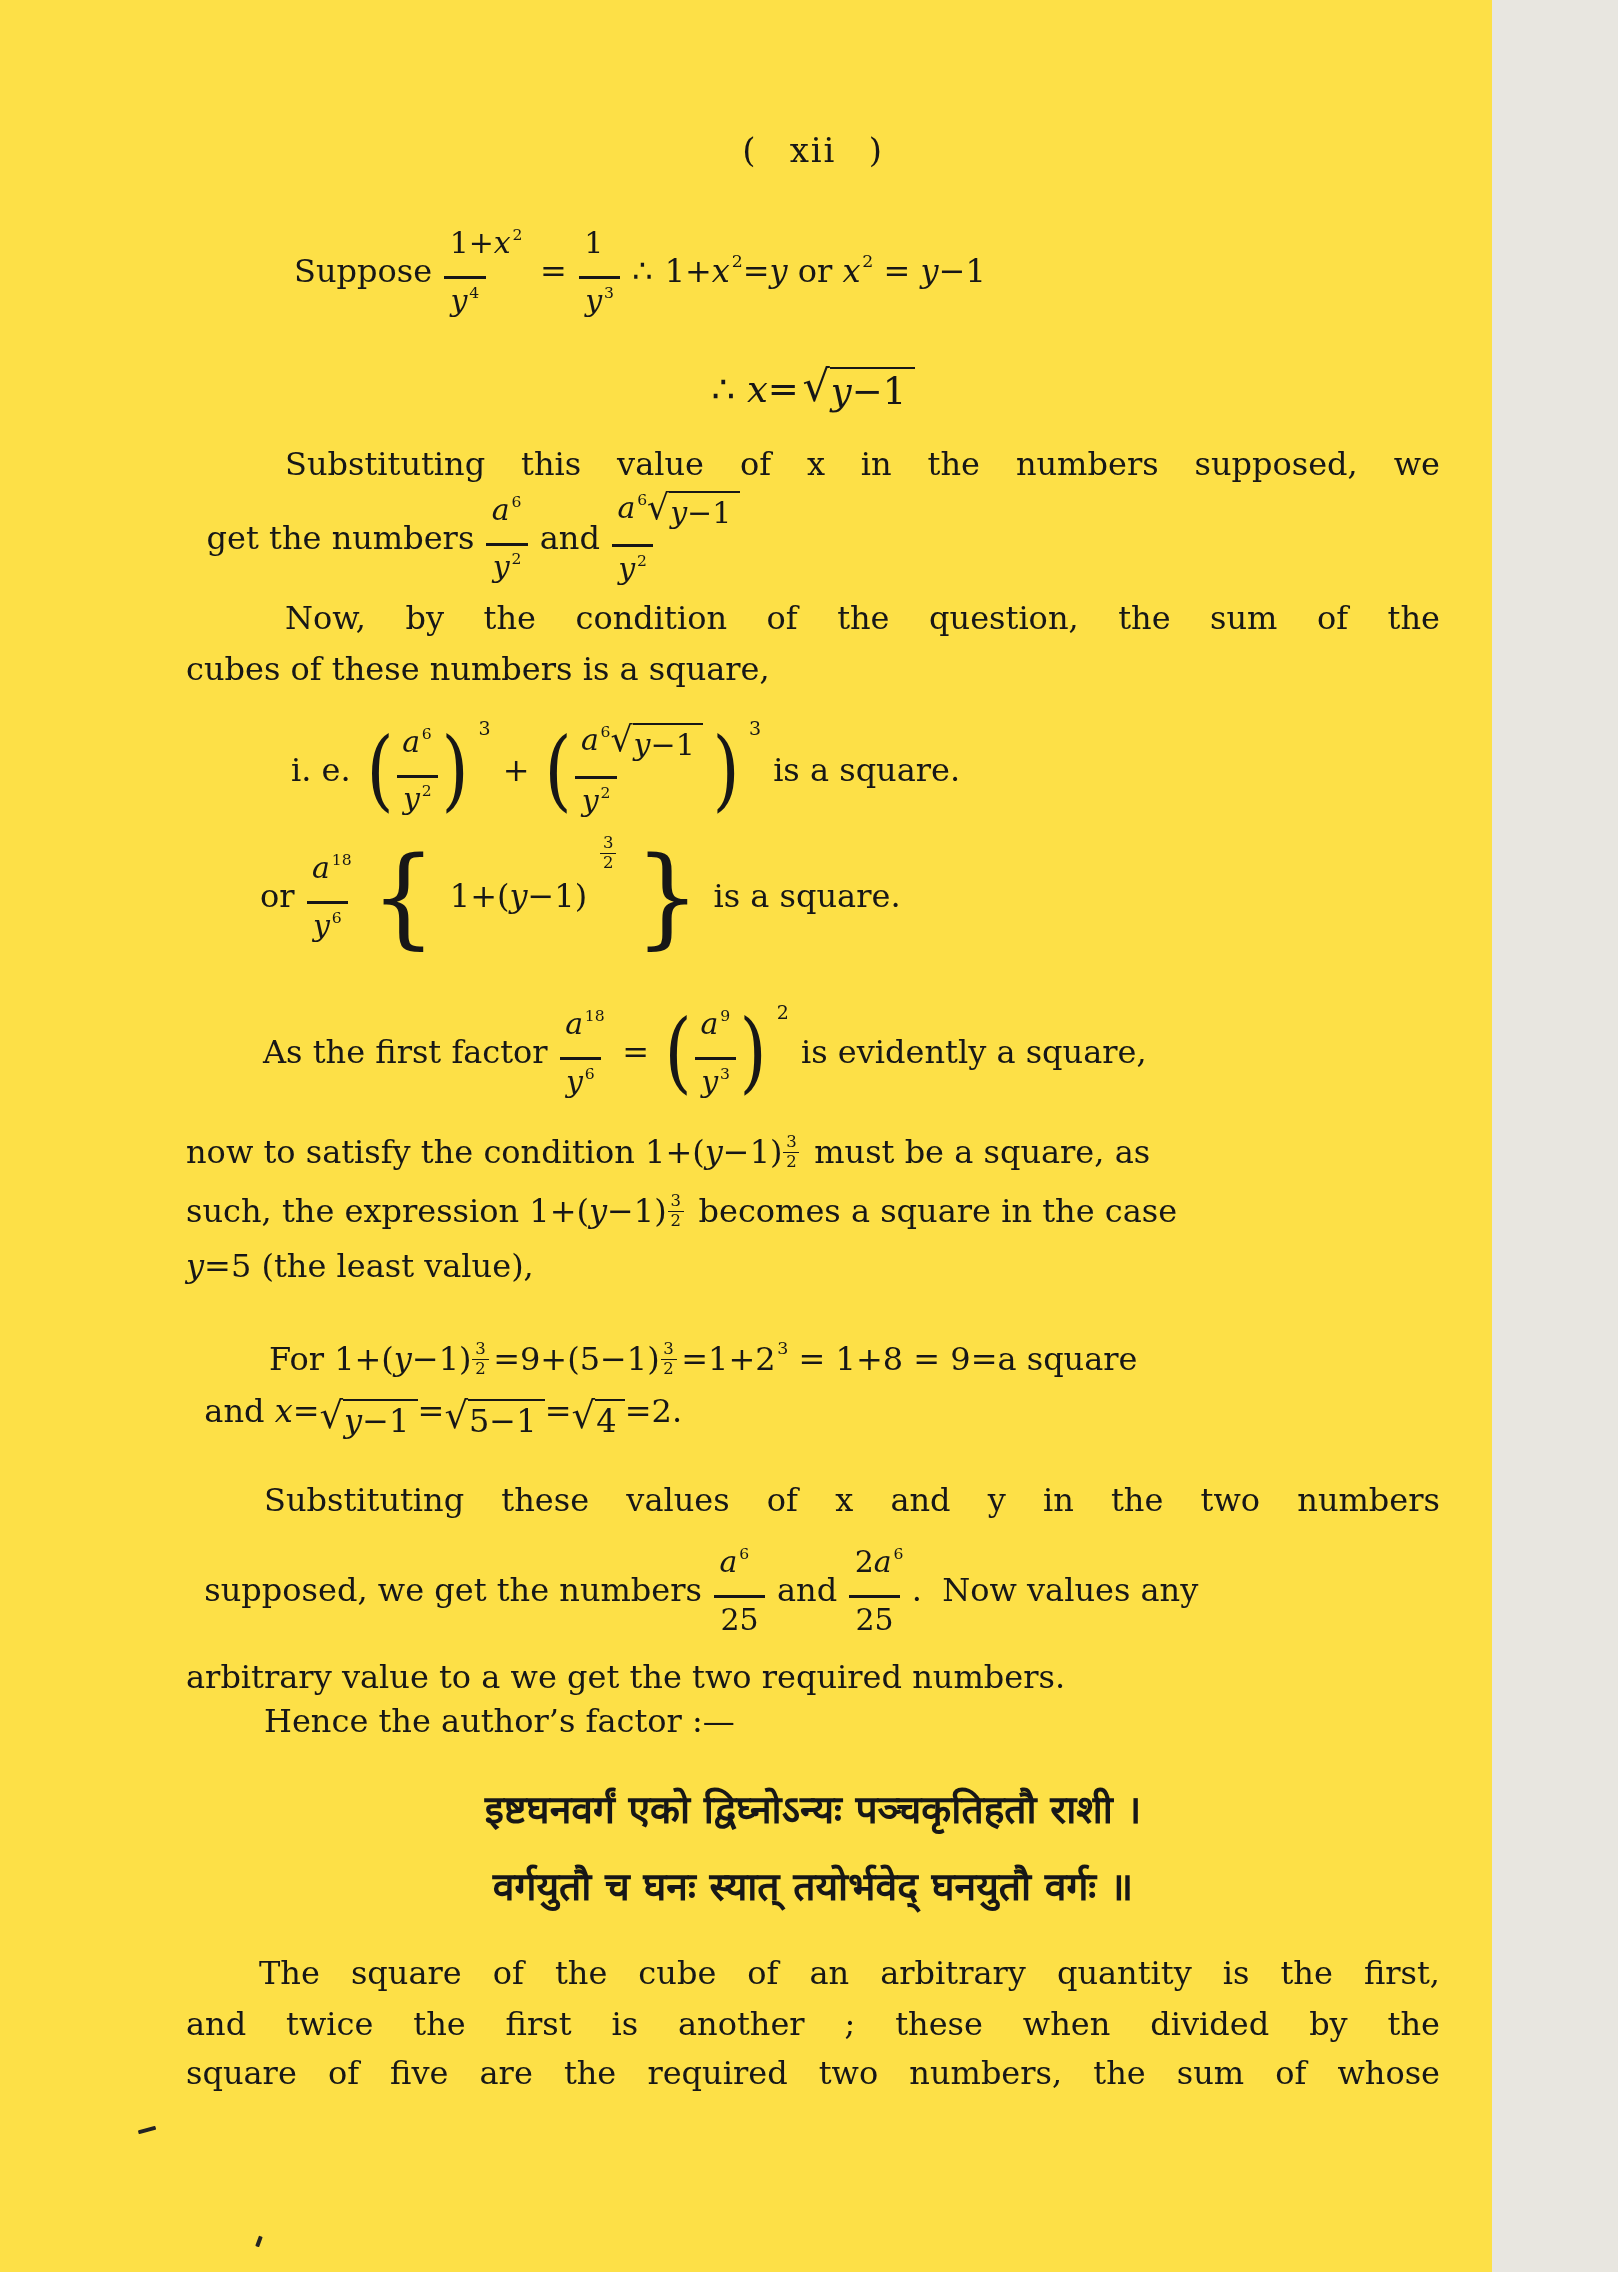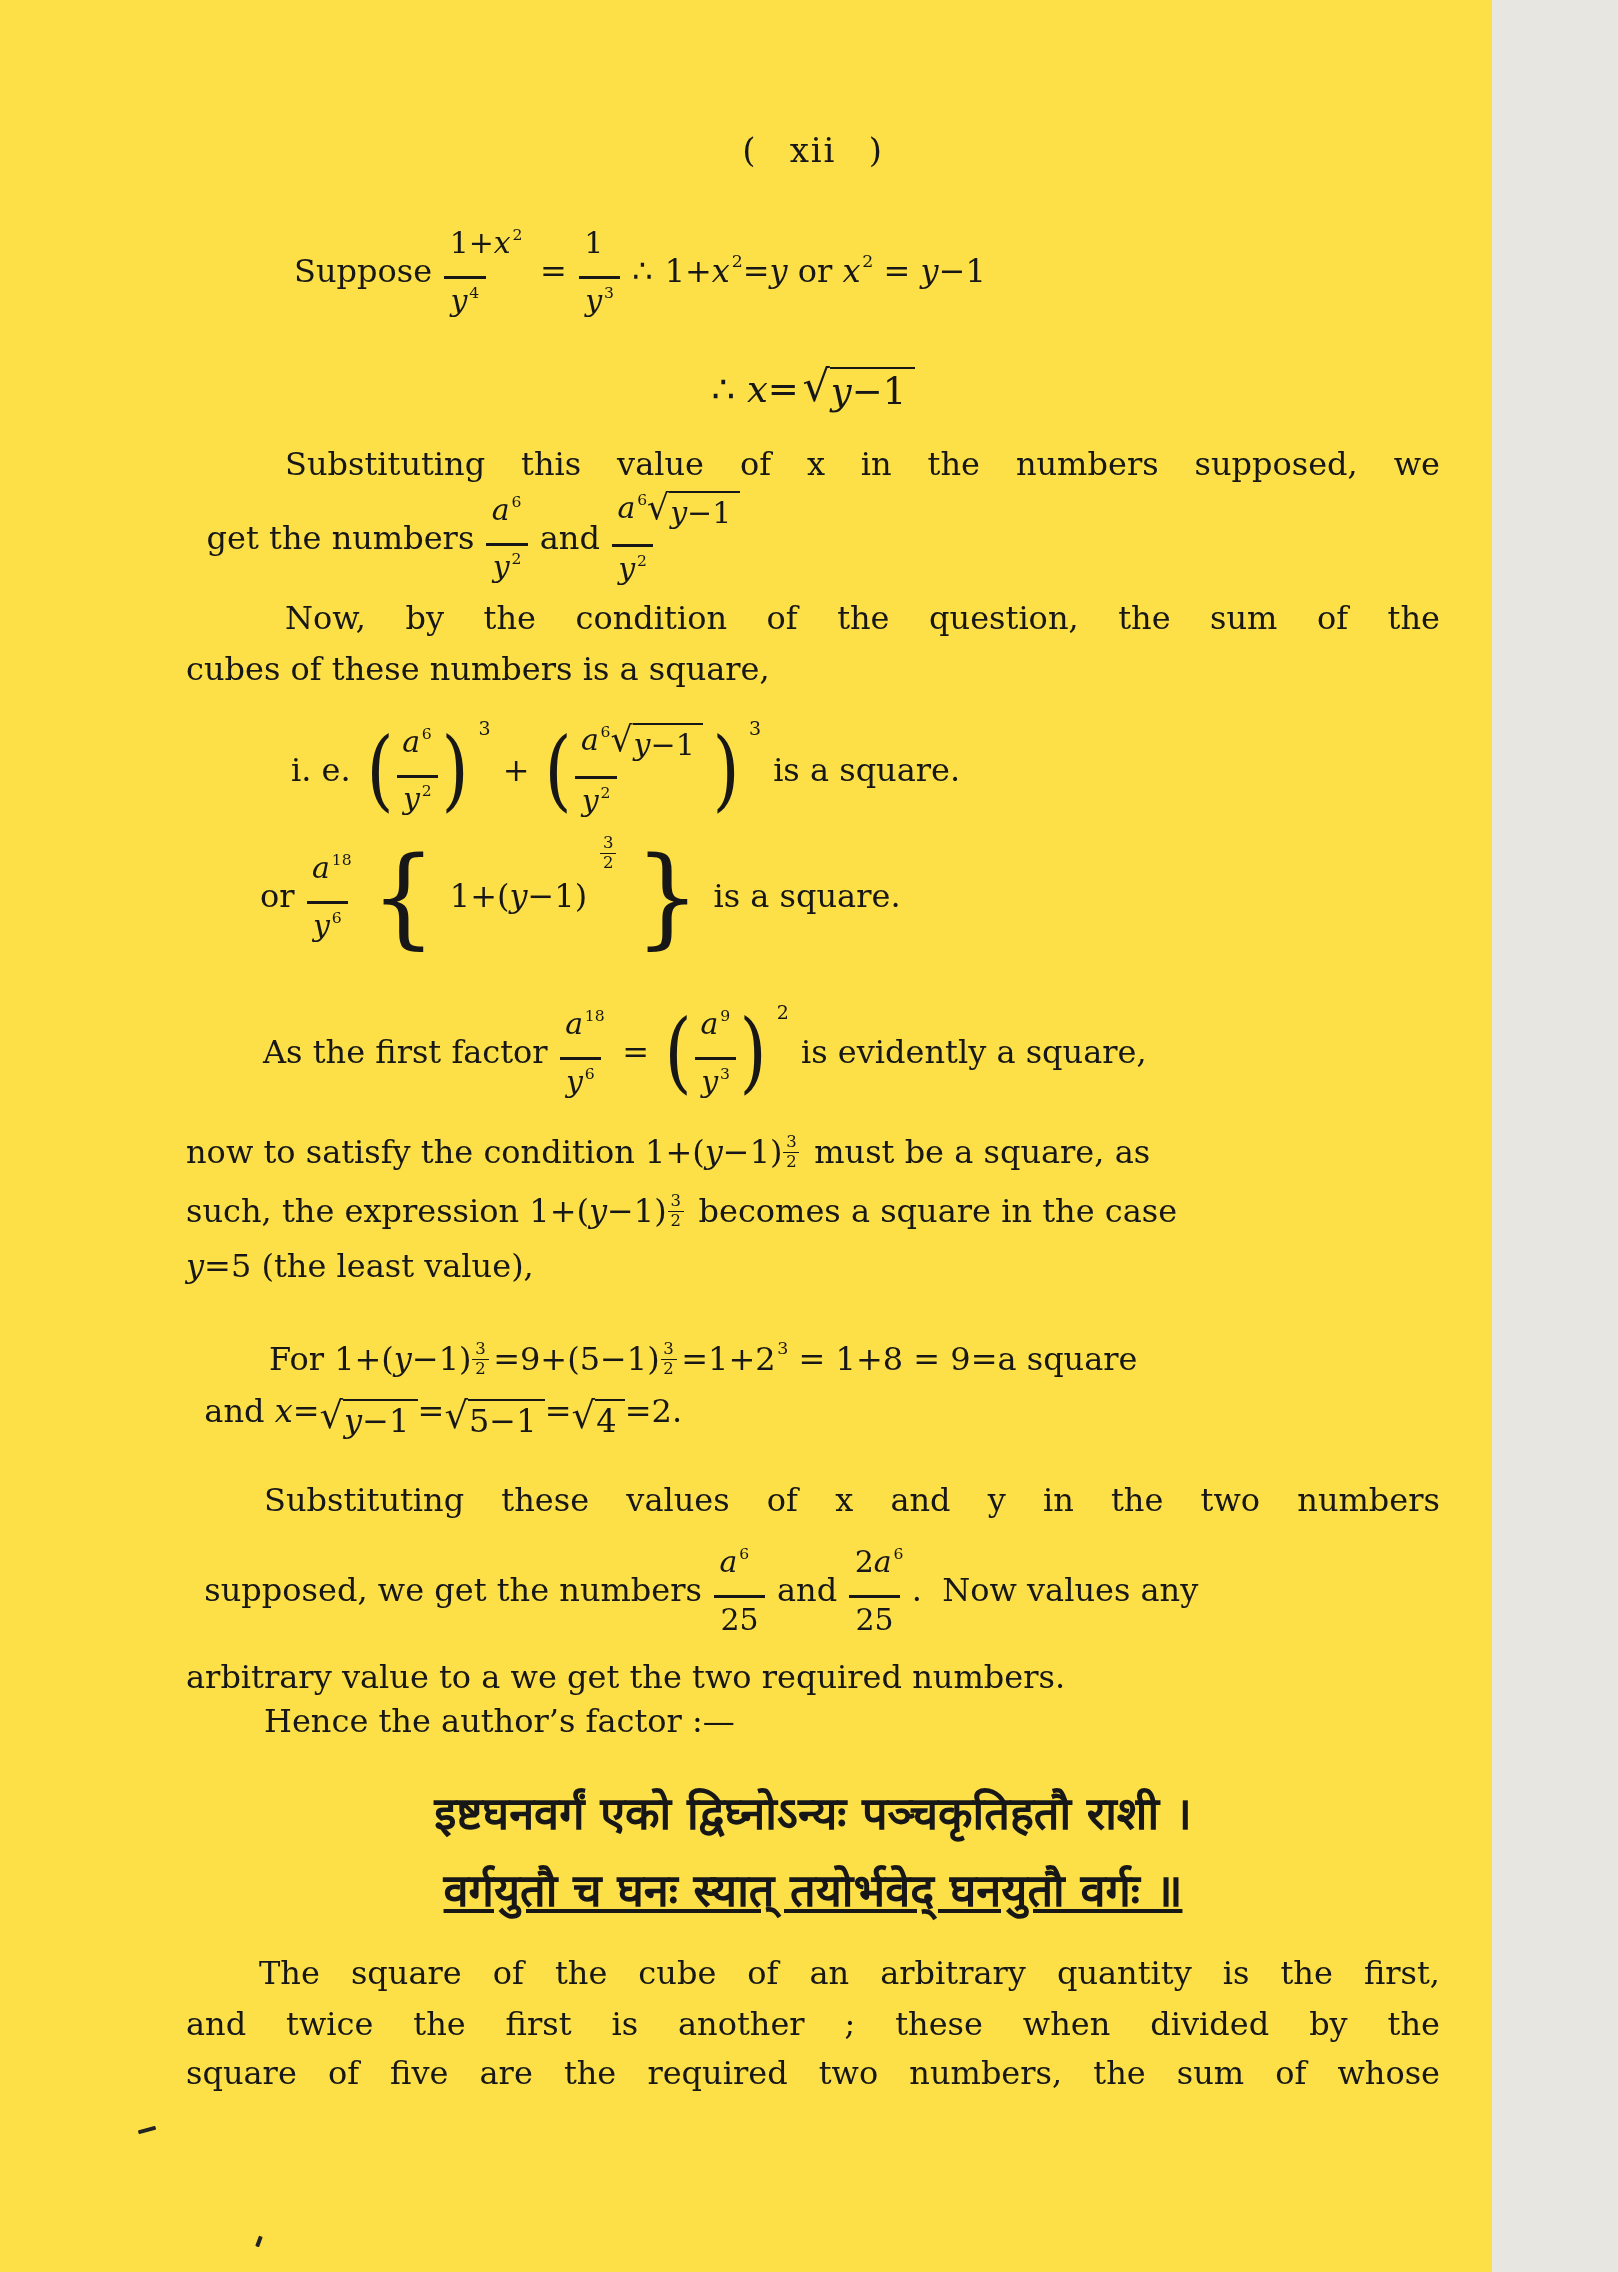--- a/index.html
+++ b/index.html
@@ -55,21 +55,21 @@
   .pow { font-size:19px; align-self:flex-start; margin:-2.8px 0 0 -5.5px; }
   .sf {
     display:inline-flex; flex-direction:column; align-items:center;
     font-size:16.5px; line-height:18.3px; vertical-align:15.6px;
     margin:0 4.6px 0 0.9px;
   }
   .sf .sfd { border-top:1.8px solid currentColor; padding:0 2.8px; }
   .eqrow > .sf { align-self:flex-start; margin-top:-15.6px; }
   .verse {
     position:absolute; width:1254px; text-align:center;
-    font-weight:bold; font-size:45px; line-height:1.3;
+    font-weight:bold; font-size:39px; line-height:1.3;
     font-family:"DejaVu Sans","Liberation Sans",sans-serif;
   }
   .spk { position:absolute; background:#242424; border-radius:0.9px; }
 </style>
 </head>
 <body>
 
 <div class="page">
   <div class="content">
 
@@ -212,21 +212,21 @@
         <span class="den">25</span>
       </span>
       <span class="tok" style="margin-left:-9.2px;">.  Now values any</span>
     </div>
 
     <div class="line" style="top:1654px;">arbitrary value to a we get the two required numbers.</div>
 
     <div class="line" style="top:1698px; padding-left:78px;">Hence the author’s factor :—</div>
 
     <div class="verse" style="top:1785px;">इष्टघनवर्गं एको द्विघ्नोऽन्यः पञ्चकृतिहतौ राशी ।</div>
-    <div class="verse" style="top:1862px;text-decoration:underline;">वर्गयुतौ च घनः स्यात् तयोर्भवेद् घनयुतौ वर्गः ॥</div>
+    <div class="verse" style="top:1862px;">वर्गयुतौ च घनः स्यात् तयोर्भवेद् घनयुतौ वर्गः ॥</div>
 
     <div class="line jl" style="top:1950px; padding-left:73px;">The square of the cube of an arbitrary quantity is the first,</div>
     <div class="line jl" style="top:2001px;">and twice the first is another ; these when divided by the</div>
     <div class="line jl" style="top:2050px;">square of five are the required two numbers, the sum of whose</div>
 
   </div>
 
   <div class="spk" style="left:1562px; top:42px;  width:3.7px;  height:12px;"></div>
   <div class="spk" style="left:1562px; top:160px; width:3.2px;  height:13.8px;"></div>
   <div class="spk" style="left:138px;  top:2128px; width:18.3px; height:3.7px; transform:rotate(-15deg);"></div>

